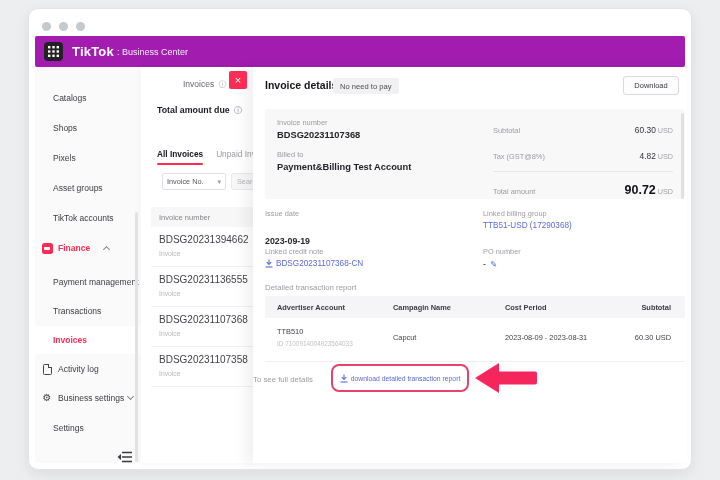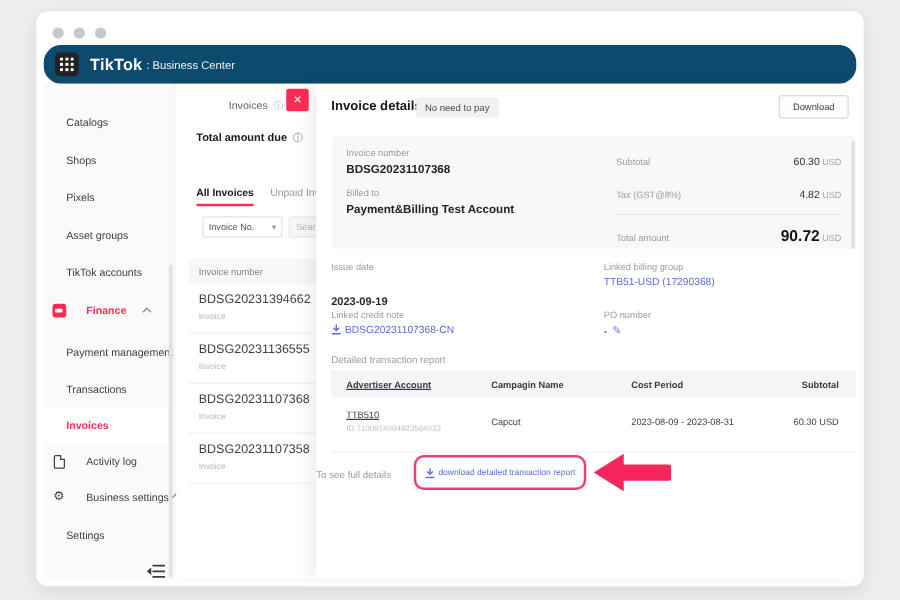--- a/index.html
+++ b/index.html
@@ -7,36 +7,36 @@
   body { background:#eceef0; font-family:"Liberation Sans","DejaVu Sans",sans-serif; color:#161823; overflow:hidden; }
   .canvas { position:relative; width:720px; height:480px; }
 
   
   .window { position:absolute; left:28px; top:8px; width:664px; height:462px; background:#fff;
             border:1px solid #e2e4e8; border-radius:10px; box-shadow:0 4px 14px rgba(0,0,0,.08); overflow:hidden; }
   .win-dots { position:absolute; top:13px; left:13px; display:flex; gap:8px; }
   .win-dots span { width:9px; height:9px; border-radius:50%; background:#c5c9ce; }
 
   
-  .appbar { position:absolute; left:6px; right:6px; top:27px; height:31px; background:#0c4a6e;
-            display:flex; align-items:center; border-radius:14px; }
+  .appbar { position:absolute; left:6px; right:6px; top:27px; height:31px; background:#a21caf;
+            display:flex; align-items:center; border-radius:2px; }
   .grid-btn { width:19px; height:19px; margin-left:9px; background:#222; border-radius:4px;
               display:flex; align-items:center; justify-content:center; }
   .brand { margin-left:9px; color:#fff; font-weight:bold; font-size:13px; letter-spacing:.2px; }
   .brand-suffix { margin-left:3px; color:#f2f2f2; font-size:9px; }
 
   
   .content { position:absolute; left:6px; right:6px; top:58px; bottom:6px; }
 
   
   .sidebar { position:absolute; left:0; top:0; width:105px; height:100%; background:#fafafa; }
   .side-item { position:absolute; left:0; width:105px; height:28px; display:flex; align-items:center;
                font-size:8.5px; color:#3c3c43; cursor:pointer; }
   .side-item .lbl { margin-left:18px; white-space:nowrap; }
-  .side-item.has-icon .lbl { margin-left:16px; }
+  .side-item.has-icon .lbl { margin-left:5px; }
   .side-icon { width:12px; height:12px; margin-left:6px; display:flex; align-items:center; justify-content:center; flex:none; }
   .side-item.red { color:#fe2c55; font-weight:bold; }
   .side-item.active-row { background:#fff; color:#fe2c55; font-weight:bold; }
   .fin-icon { width:11px; height:11px; background:#fe2c55; border-radius:2.5px; position:relative; }
   .fin-icon::after { content:""; position:absolute; left:2.5px; top:4px; width:6px; height:3px; background:#fff; border-radius:1px; }
   .doc-icon { width:9px; height:11px; border:1.2px solid #444; border-radius:1.5px; position:relative; }
   .doc-icon::after { content:""; position:absolute; right:-1px; top:-1px; width:3px; height:3px; background:#fafafa; border-left:1.2px solid #444; border-bottom:1.2px solid #444; }
   .gear-glyph { font-size:10px; color:#444; line-height:1; }
   .chev { width:5px; height:5px; border-left:1.3px solid #888; border-top:1.3px solid #888; display:inline-block; }
   .chev.up { transform:rotate(45deg); margin-left:14px; margin-top:2px; }
@@ -100,21 +100,21 @@
   .meta-po { position:absolute; left:230px; top:180px; }
   .po-line { display:flex; align-items:center; gap:4px; margin-top:3px; }
   .po-dash { font-size:8.8px; color:#26262c; }
   .edit-glyph { font-size:8.5px; color:#5a6bd8; cursor:pointer; }
 
   .section-label { position:absolute; left:12px; top:216px; font-size:7.8px; color:#9b9ba2; }
   .report-table { position:absolute; left:12px; top:229px; width:420px; }
   .rt-head { height:22px; background:#f5f5f7; display:flex; align-items:center; position:relative;
              font-size:7.4px; font-weight:bold; color:#3a3a41; }
   .rt-row { height:44px; border-bottom:1px solid #f1f1f3; position:relative; font-size:7.4px; color:#3f3f46; }
-  .c1 { position:absolute; left:12px;text-decoration:underline; }
+  .c1 { position:absolute; left:12px; }
   .c2 { position:absolute; left:128px; }
   .c3 { position:absolute; left:240px; }
   .c4 { position:absolute; right:14px; text-align:right; }
   .rt-row .c1 { top:9px; }
   .rt-row .sub-id { position:absolute; left:12px; top:22px; font-size:6.4px; color:#c2c2c7; white-space:nowrap; }
   .rt-row .c2, .rt-row .c3, .rt-row .c4 { top:15px; }
 
   .footer-note { position:absolute; left:0; top:308px; font-size:7.8px; color:#9b9ba2; }
   .hl-box { position:absolute; left:78px; top:297px; width:138px; height:28px; border:2px solid #e7416e;
             border-radius:8px; display:flex; align-items:center; justify-content:center; background:#fff; }

